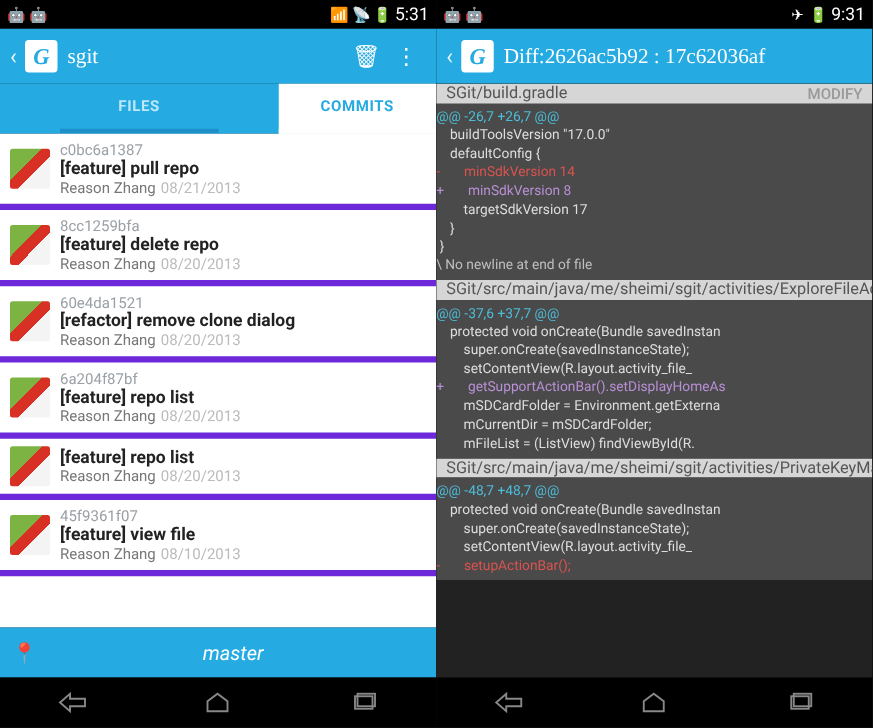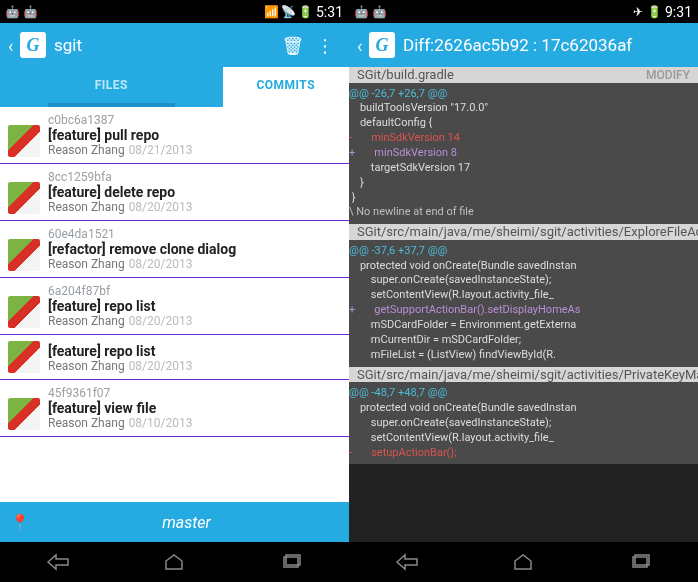--- a/index.html
+++ b/index.html
@@ -12,32 +12,32 @@
 .status-bar { height: 23px; background: #000; color: #fff; display: flex; align-items: center; justify-content: space-between; padding: 0 6px; font-size: 12px; }
 .status-left { display: flex; gap: 4px; }
 .status-right { display: flex; align-items: center; gap: 3px; }
 .status-icon { width: 14px; height: 14px; display: inline-flex; align-items: center; justify-content: center; }
 .time { color: #fff; font-size: 14px; }
 
 
 .action-bar { height: 44px; background: #25aae1; display: flex; align-items: center; padding: 0 8px; color: #fff; }
 .action-bar .back-chev { width: 12px; font-size: 18px; color: #e8f6fd; }
 .action-bar .logo { width: 26px; height: 26px; background: #fff; border-radius: 3px; color: #25aae1; display: flex; align-items: center; justify-content: center; font-family: Georgia, serif; font-style: italic; font-weight: bold; font-size: 18px; margin-right: 8px; }
-.action-bar .title { flex: 1; font-size: 17px; font-weight: 400; }
+.action-bar .title { flex: 1; font-size: 17px; font-weight: 400; font-family: Liberation Serif, serif; }
 .action-bar .act-icon { width: 32px; text-align: center; font-size: 18px; }
 
 
 .tabs { height: 40px; background: #25aae1; display: flex; }
 .tab { flex: 1; display: flex; align-items: center; justify-content: center; font-size: 12px; font-weight: bold; color: #bde8f9; letter-spacing: 0.5px; border-bottom: 4px solid transparent; margin-left: 48px; }
 .tab.active { background: #fff; color: #25aae1; border-bottom: 4px solid #fff; }
 .tab:not(.active) { border-bottom: 4px solid #1e90c9; }
 
 
 .list { flex: 1; background: #fff; overflow: hidden; }
-.commit { display: flex; padding: 6px 8px; border-bottom: 1px solid #6d28d9; align-items: flex-end; }
+.commit { display: flex; padding: 6px 8px; border-bottom: 5px solid #6d28d9; align-items: center; }
 .avatar { width: 32px; height: 32px; border-radius: 2px; background: linear-gradient(135deg,#7cb342 0 40%,#d93025 40% 60%,#f4f4f4 60%); margin-right: 8px; flex-shrink: 0; }
 .commit-body { flex: 1; min-width: 0; }
 .hash { font-size: 12px; color: #9aa0a5; }
 .msg { font-size: 14px; font-weight: bold; color: #222; white-space: nowrap; overflow: hidden; text-overflow: ellipsis; }
 .meta { font-size: 12px; color: #777; }
 .meta .date { color: #bbb; margin-left: 4px; }
 
 
 .bottom-bar { height: 40px; background: #25aae1; color: #fff; display: flex; align-items: center; padding: 0 10px; font-size: 16px; }
 .bottom-bar .pin { width: 24px; }

